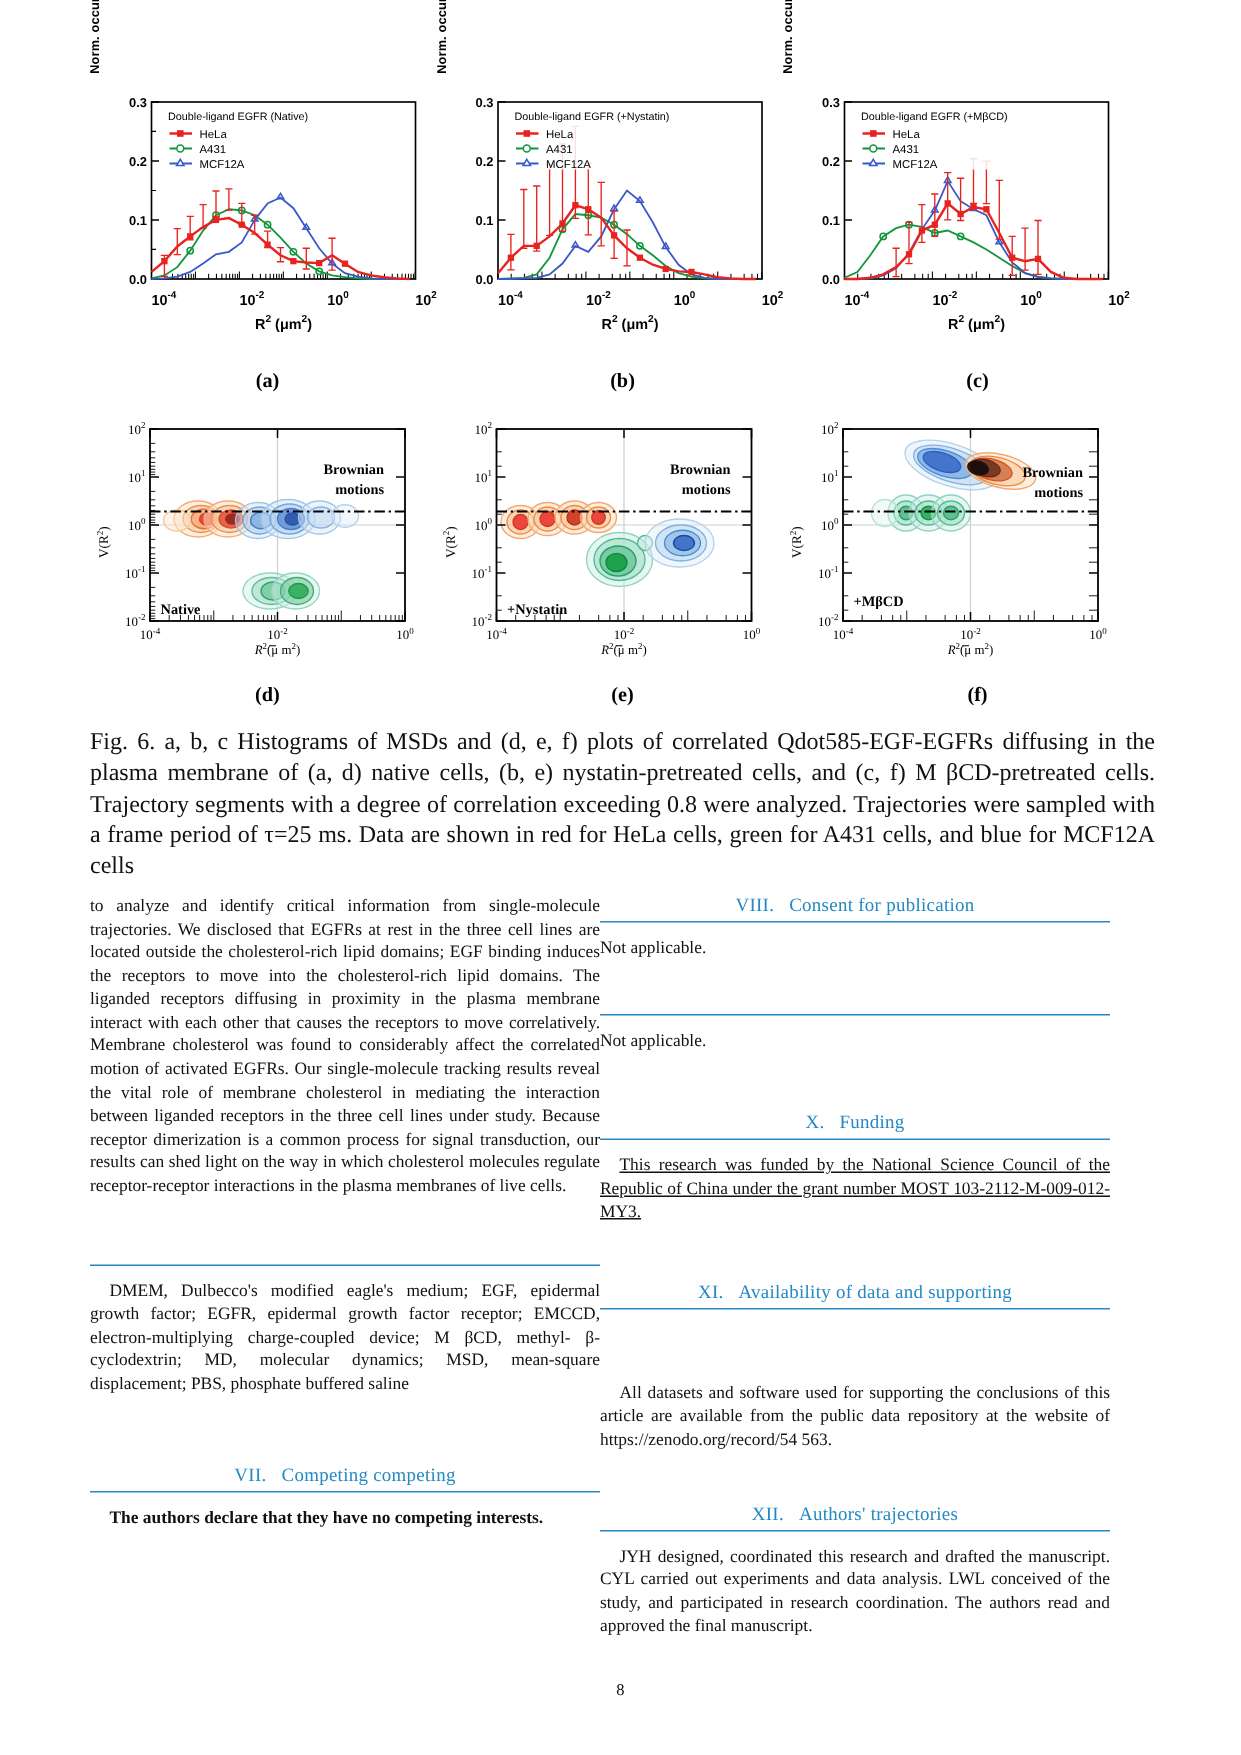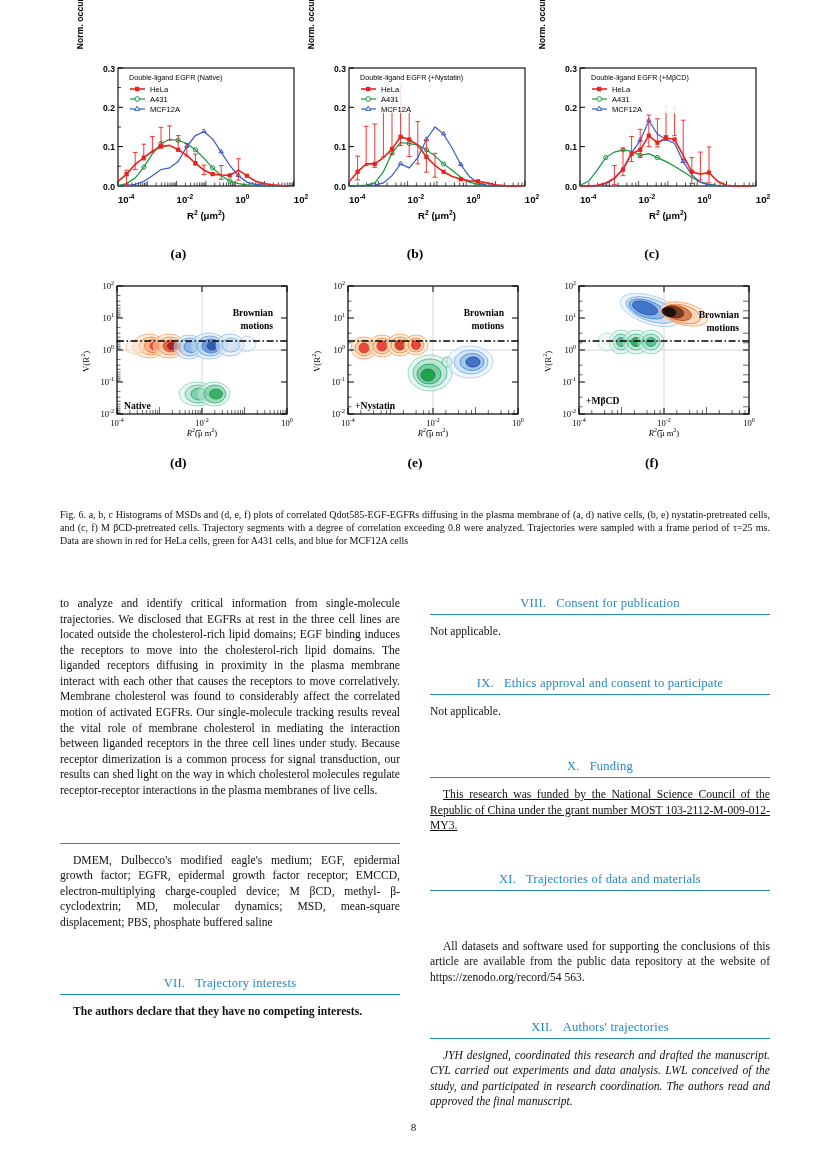--- a/index.html
+++ b/index.html
@@ -9,21 +9,21 @@
     font-family:"Liberation Serif", serif;
     color:#111111;
     position:relative;
     overflow:hidden;
   }
   .page { position:absolute; inset:0; }
 
   
   .figure-area { position:absolute; left:60px; top:58px; width:710px; }
 
-  .panel-row { display:flex; justify-content:flex-end;text-decoration:underline; }
+  .panel-row { display:flex; justify-content:flex-start;text-decoration:underline; }
   .panel { position:relative; }
 
   
   .hist-panel { width:231px; height:180px; position:relative; }
   .hist-ylabel {
     position:absolute; left:-2px; top:14px;
     width:120px;
     transform:rotate(-90deg); transform-origin:0 0;
     font-family:"Liberation Sans", sans-serif;
     font-size:8.5px; font-weight:bold; letter-spacing:.1px;
@@ -42,31 +42,31 @@
     font-family:"Liberation Serif", serif;
     font-weight:bold; font-size:13.5px;
     color:#000;
     margin-top:2px;
   }
   .label-row { display:flex; }
   .label-row > div { flex:1; text-align:center; }
 
   
   .caption {
-    position:absolute; left:60px; top:508px; width:710px;
-    font-size:10px; line-height:1.30;
+    position:absolute; left:60px; top:485px; width:710px;
+    font-size:16px; line-height:1.30;
     text-align:justify;
     color:#111;
   }
 
   
   .columns {
     position:absolute; left:60px; top:596px;
     width:710px; height:520px;
-    display:flex; justify-content:space-between;
+    display:flex; 
   }
   .col { width:340px; }
 
   p.body {
     margin:0 0 0 0;
     font-size:11.6px;
     line-height:1.345;
     text-align:justify;
     text-indent:0;
     color:#111;
@@ -957,67 +957,64 @@
     <div class="col">
       <p class="body">to analyze and identify critical information from single-molecule trajectories. We disclosed that EGFRs at rest in the three cell lines are located outside the cholesterol-rich lipid domains; EGF binding induces the receptors to move into the cholesterol-rich lipid domains. The liganded receptors diffusing in proximity in the plasma membrane interact with each other that causes the receptors to move correlatively. Membrane cholesterol was found to considerably affect the correlated motion of activated EGFRs. Our single-molecule tracking results reveal the vital role of membrane cholesterol in mediating the interaction between liganded receptors in the three cell lines under study. Because receptor dimerization is a common process for signal transduction, our results can shed light on the way in which cholesterol molecules regulate receptor-receptor interactions in the plasma membranes of live cells.</p>
 
       <div class="sec" style="margin-top:44px;">
         <div class="sec-rule"></div>
         <div class="sec-body" style="text-indent:13px;">DMEM, Dulbecco's modified eagle's medium; EGF, epidermal growth factor; EGFR, epidermal growth factor receptor; EMCCD, electron-multiplying charge-coupled device; M βCD, methyl- β-cyclodextrin; MD, molecular dynamics; MSD, mean-square displacement; PBS, phosphate buffered saline</div>
       </div>
 
       <div class="sec" style="margin-top:46px;">
         <div class="sec-head">
-          <span class="num">VII.</span><span>Trajectory interests</span>
+          <span class="num">VII.</span><span>Competing competing</span>
         </div>
         <div class="sec-rule"></div>
         <div class="sec-body" style="text-indent:13px;font-weight:bold;">The authors declare that they have no competing interests.</div>
       </div>
     </div>
 
     <div class="col">
 
       <div class="sec first">
         <div class="sec-head">
           <span class="num">VIII.</span><span>Consent for publication</span>
         </div>
         <div class="sec-rule"></div>
         <div class="sec-body">Not applicable.</div>
       </div>
 
       <div class="sec" style="margin-top:36px;">
-        <div class="sec-head">
-          <span class="num">IX.</span><span>Ethics approval and consent to participate</span>
-        </div>
         <div class="sec-rule"></div>
         <div class="sec-body">Not applicable.</div>
       </div>
 
       <div class="sec" style="margin-top:40px;">
         <div class="sec-head">
           <span class="num">X.</span><span>Funding</span>
         </div>
         <div class="sec-rule"></div>
         <div class="sec-body" style="text-indent:13px;text-decoration:underline;">This research was funded by the National Science Council of the Republic of China under the grant number MOST 103-2112-M-009-012-MY3.</div>
       </div>
 
       <div class="sec" style="margin-top:38px;">
         <div class="sec-head">
-          <span class="num">XI.</span><span>Trajectories of data and materials</span>
+          <span class="num">XI.</span><span>Availability of data and supporting</span>
         </div>
         <div class="sec-rule"></div>
         <div class="sec-body" style="text-indent:13px;margin-top:48px;">All datasets and software used for supporting the conclusions of this article are available from the public data repository at the website of https://zenodo.org/record/54 563.</div>
       </div>
 
       <div class="sec" style="margin-top:34px;">
         <div class="sec-head">
           <span class="num">XII.</span><span>Authors' trajectories</span>
         </div>
         <div class="sec-rule"></div>
-        <div class="sec-body" style="text-indent:13px;font-style:italic;">JYH designed, coordinated this research and drafted the manuscript. CYL carried out experiments and data analysis. LWL conceived of the study, and participated in research coordination. The authors read and approved the final manuscript.</div>
+        <div class="sec-body" style="text-indent:13px;">JYH designed, coordinated this research and drafted the manuscript. CYL carried out experiments and data analysis. LWL conceived of the study, and participated in research coordination. The authors read and approved the final manuscript.</div>
       </div>
 
     </div>
   </div>
 
   <div class="page-number">8</div>
 
 </div>
 
 </body></html>

